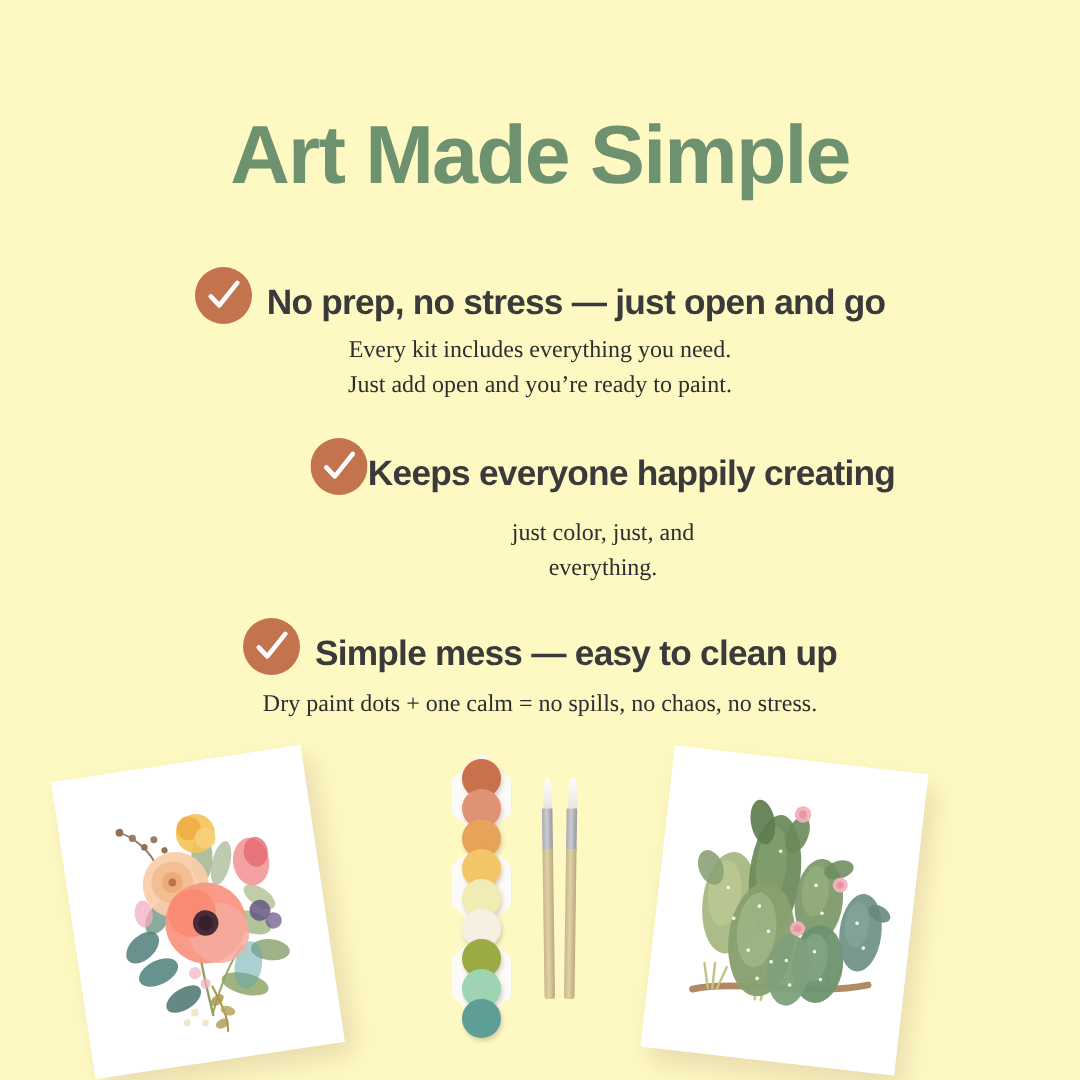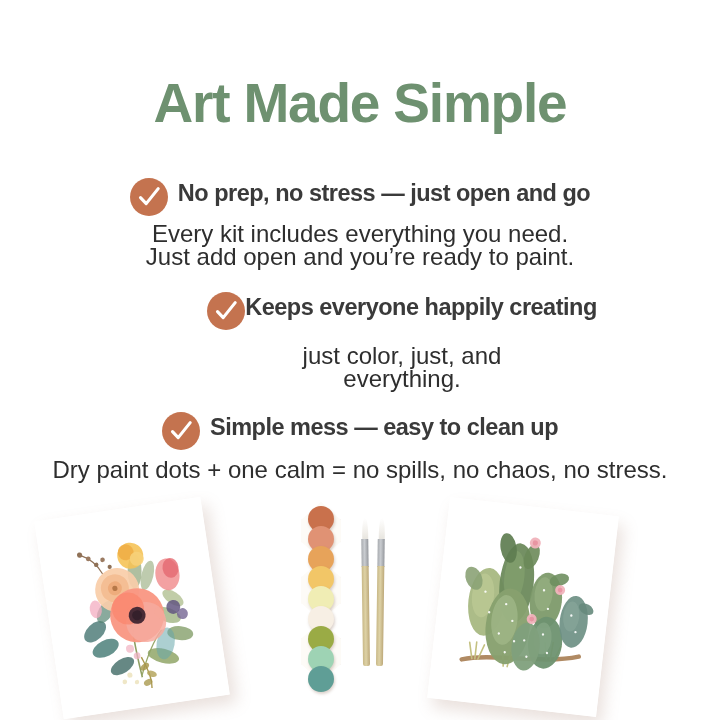--- a/index.html
+++ b/index.html
@@ -40,21 +40,21 @@
   
   .benefits {
     position: absolute;
     top: 178px;
     left: 0;
     width: 720px;
   }
   .benefit { width: 720px; }
   .benefit-head {
     display: flex;
-    align-items: flex-start;
+    align-items: flex-end;
     justify-content: center;
     gap: 10px;
   }
   .benefit-head.tight { gap: 0px; }
   .check-icon {
     flex: 0 0 auto;
     width: 38px;
     height: 38px;
     position: relative;
     z-index: 2;
@@ -64,23 +64,24 @@
     font-size: 23.5px;
     line-height: 30px;
     font-weight: 700;
     color: #3a3a3a;
     letter-spacing: -0.5px;
     white-space: nowrap;
   }
   .benefit-body {
     margin-top: 6px;
     text-align: center;
-    font-size: 24px;
+    font-size: 16px;
     line-height: 23px;
     color: #2e2e2e;
+    font-family: Liberation Serif, serif;
   }
   .benefit-body .ln { display: block; }
 
   .b1 { margin-top: 0px; }
   .b2 { margin-top: 24px; margin-left: 42px; }
   .b3 { margin-top: 22px; }
   .b2 .benefit-body { margin-top: 14px; }
   .b3 .benefit-body { margin-top: 8px; }
 
   
@@ -180,21 +181,21 @@
   }
   .brush.b-left { left: 0px; transform: rotate(-0.8deg); }
   .brush.b-right { left: 15px; transform: rotate(0.8deg); }
 
   .art { position: absolute; inset: 0; }
   .art svg { display: block; width: 100%; height: 100%; }
 </style>
 </head>
 <body>
 
-<div id="poster" style="background: #ffffff;">
+<div id="poster" style="background: #fef9c3;">
 
   <div class="title" style="color: rgb(110, 145, 112);">Art Made Simple</div>
 
   <div class="benefits">
 
     <div class="benefit b1">
       <div class="benefit-head">
         <span class="check-icon">
           <svg viewBox="0 0 38 38" aria-hidden="true">
             <circle cx="19" cy="19" r="19" fill="#c4734f"></circle>

